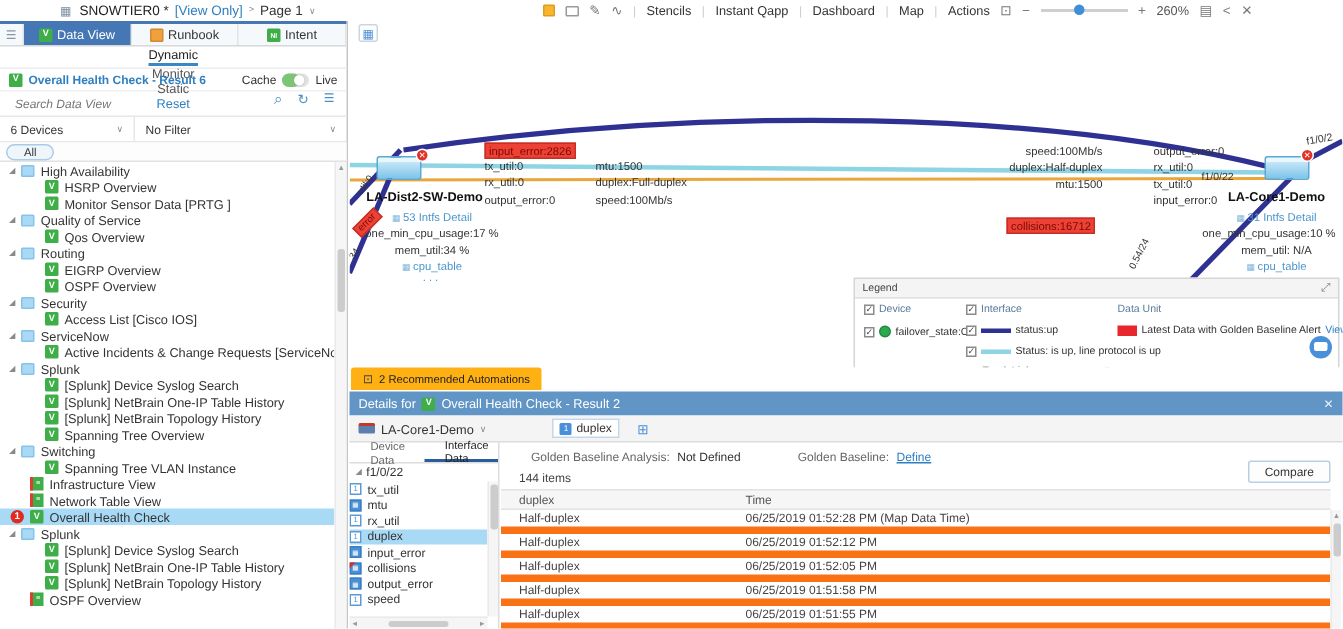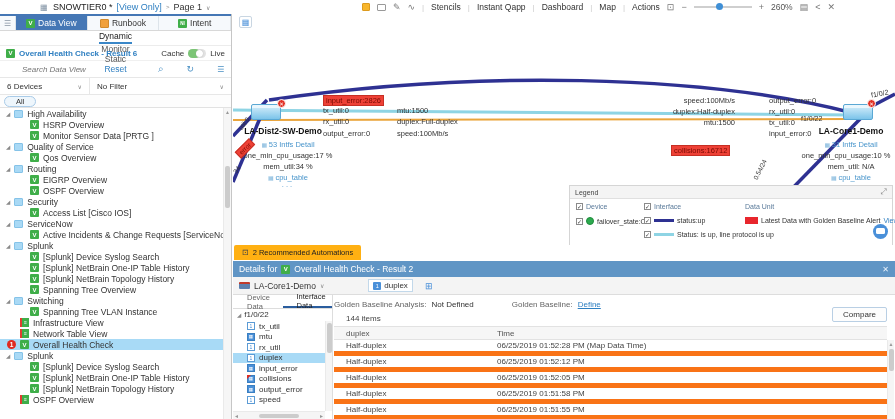--- a/index.html
+++ b/index.html
@@ -29,21 +29,21 @@
   .b-v{display:inline-flex;width:9px;height:9px;background:#3fae49;color:#fff;font-size:6px;font-weight:bold;align-items:center;justify-content:center;border-radius:1px;}
   .b-run{display:inline-block;width:9px;height:9px;background:#f0a03c;border:1px solid #d18a2d;border-radius:1px;}
   .b-ni{display:inline-flex;width:9px;height:9px;background:#3fae49;color:#fff;font-size:4.5px;font-weight:bold;align-items:center;justify-content:center;border-radius:1px;}
   #subtabs{height:15px;display:flex;align-items:center;justify-content:space-between;padding:0 12px;font-size:8.5px;color:#555;border-bottom:1px solid #ececec;flex-direction:column;}
   #subtabs .on{color:#222;border-bottom:2px solid #3a87c8;padding-bottom:1px;}
   #resultrow{height:15px;display:flex;align-items:center;gap:4px;padding:0 6px;font-size:8px;border-bottom:1px solid #f0f0f0;}
   #resultrow .rlbl{color:#2e7fc1;font-weight:bold;}
   .toggle{width:18px;height:9px;border-radius:5px;background:#e2e2e2;position:relative;}
   .toggle .fill{position:absolute;left:0;top:0;width:12px;height:9px;border-radius:5px;background:#7cc576;}
   .toggle .tknob{position:absolute;left:8px;top:1px;width:7px;height:7px;border-radius:50%;background:#fff;box-shadow:0 0 1px #999;}
-  #searchrow{height:17px;display:flex;align-items:center;padding:0 20px;gap:23px;border-bottom:1px solid #e7e7e7;}
+  #searchrow{height:17px;display:flex;padding:0 8px;gap:10px;border-bottom:1px solid #e7e7e7;}
   #searchrow input{flex:1;border:none;outline:none;background:transparent;font-style:italic;font-size:8px;color:#999;font-family:inherit;}
   .s-ic{color:#4a90c4;font-size:10px;}
   #filterrow{height:17px;display:flex;font-size:8px;color:#333;border-bottom:1px solid #e7e7e7;}
   .fcell{display:flex;align-items:center;justify-content:space-between;padding:0 7px;}
   .fcell.one{width:90px;border-right:1px solid #e7e7e7;}
   .fcell.two{flex:1;}
   #scoperow{height:13px;border-bottom:1px solid #e2e2e2;background:#fdfdfd;padding-left:4px;display:flex;align-items:center;}
   .pill{display:inline-flex;align-items:center;height:11px;padding:0 11px;border:1px solid #a9cbe8;border-radius:7px;background:#eef6fc;font-size:7.5px;color:#333;}
   #sidebar-tree{position:absolute;left:0;top:94px;right:8px;bottom:0;overflow:hidden;font-size:8.5px;}
   .srow{height:11px;display:flex;align-items:center;gap:4px;color:#333;white-space:nowrap;}
@@ -93,30 +93,30 @@
   .devmini{display:inline-block;width:11px;height:7px;background:#5b7fae;border-top:2px solid #c0392b;border-radius:1px;margin-right:4px;}
   .chip{display:flex;align-items:center;gap:3px;height:13px;border:1px solid #c2d8ea;background:#fff;padding:0 4px;margin-left:44px;font-size:8px;}
   .chip .n1{display:inline-flex;width:8px;height:8px;background:#4a90d9;color:#fff;font-size:5.5px;align-items:center;justify-content:center;border-radius:1px;}
   .picker{color:#4a90d9;font-size:9px;margin-left:12px;}
   #leftpane{position:absolute;left:0;top:50px;width:100px;bottom:0;border-right:1px solid #ddd;}
   #dtabs{height:14px;display:flex;font-size:7.5px;color:#666;border-bottom:1px solid #ddd;}
   #dtabs div{flex:1;display:flex;align-items:center;justify-content:center;padding-left:14px;}
   #dtabs .on{color:#222;border-bottom:2px solid #2a5d9e;}
   #droot{height:11px;display:flex;align-items:center;gap:3px;padding-left:4px;font-size:8px;color:#333;}
   #detail-tree{position:absolute;left:0;top:26px;right:7px;bottom:8px;overflow:hidden;font-size:8px;}
-  .drow{height:10.5px;display:flex;align-items:center;gap:4px;padding-left:14px;color:#333;white-space:nowrap;}
+  .drow{height:10.5px;display:flex;align-items:center;gap:4px;color:#333;white-space:nowrap;}
   .drow.sel{background:#a8daf6;}
   .fic{position:relative;display:inline-flex;width:8px;height:8px;border:1px solid #5b9bd5;color:#4a90d9;font-size:5px;align-items:center;justify-content:center;background:#fff;flex:none;}
   .fic.f{background:#4a90d9;color:#fff;border-color:#3a7fc1;font-size:4.5px;}
   .fic.a::before{content:"";position:absolute;left:-1px;top:-1px;border-style:solid;border-width:4px 4px 0 0;border-color:#e02b20 transparent transparent transparent;}
   .sbar-dv{position:absolute;right:0;top:26px;width:7px;bottom:8px;background:#f5f5f5;border-left:1px solid #eaeaea;}
   .sbar-h{position:absolute;left:0;right:7px;bottom:0;height:8px;background:#f5f5f5;border-top:1px solid #eaeaea;display:flex;align-items:center;justify-content:space-between;padding:0 1px;font-size:5px;color:#999;}
   .hthumb{height:4px;width:40px;background:#ccc;border-radius:2px;}
   #rightpane{position:absolute;left:101px;top:50px;right:0;bottom:0;}
-  #goldrow{position:absolute;left:0;top:3px;height:13px;display:flex;align-items:center;gap:5px;padding-left:0;font-size:8px;color:#666;white-space:nowrap;}
+  #goldrow{position:absolute;left:0;top:3px;height:13px;display:flex;align-items:center;gap:5px;padding-left:20px;font-size:8px;color:#666;white-space:nowrap;}
   #goldrow .v{color:#333;}
   #goldrow .gap{width:28px;}
   #goldrow a{color:#2e7fc1;text-decoration:underline;}
   #itemsrow{position:absolute;left:0;top:16px;height:15px;display:flex;align-items:center;padding-left:12px;font-size:8px;color:#444;}
   #compare{position:absolute;right:8px;top:12px;padding:2px 10px;font-size:8px;border:1px solid #b9cfe4;background:#fdfdfd;border-radius:2px;color:#333;}
   #thead{position:absolute;left:0;right:8px;top:31px;height:14px;background:#f6f6f6;border-top:1px solid #e2e2e2;border-bottom:1px solid #e2e2e2;display:flex;align-items:center;font-size:8px;color:#555;}
   .c1{width:163px;padding-left:12px;flex:none;}
   .c2{flex:1;}
   #table-body{position:absolute;left:0;right:8px;top:45px;bottom:0;overflow:hidden;}
   .trr{height:16px;display:flex;align-items:center;border-bottom:5px solid #f97316;font-size:8px;color:#444;}

